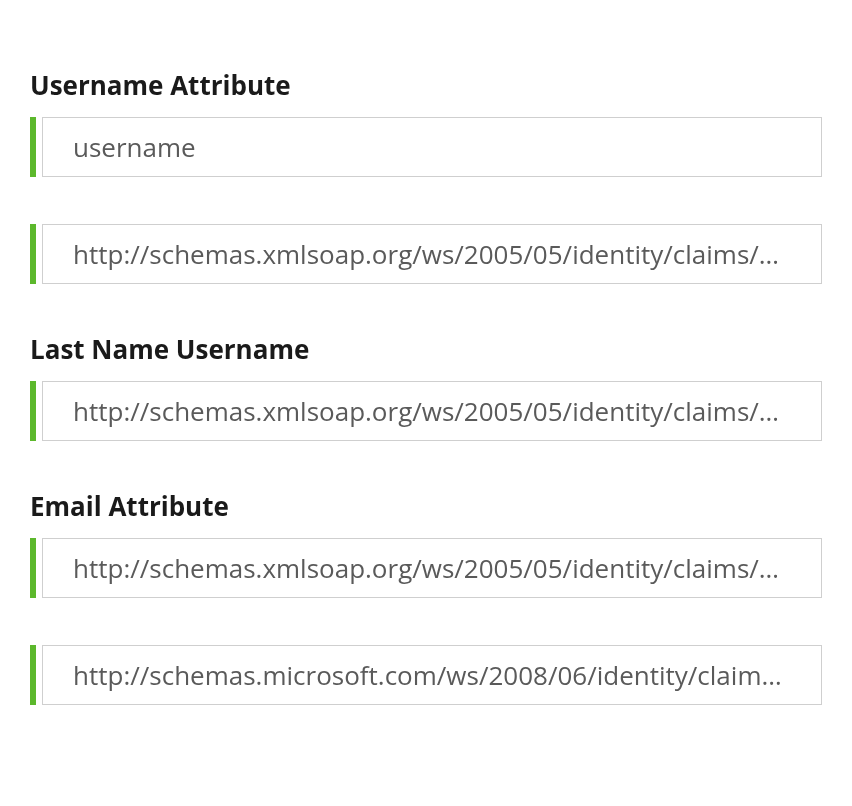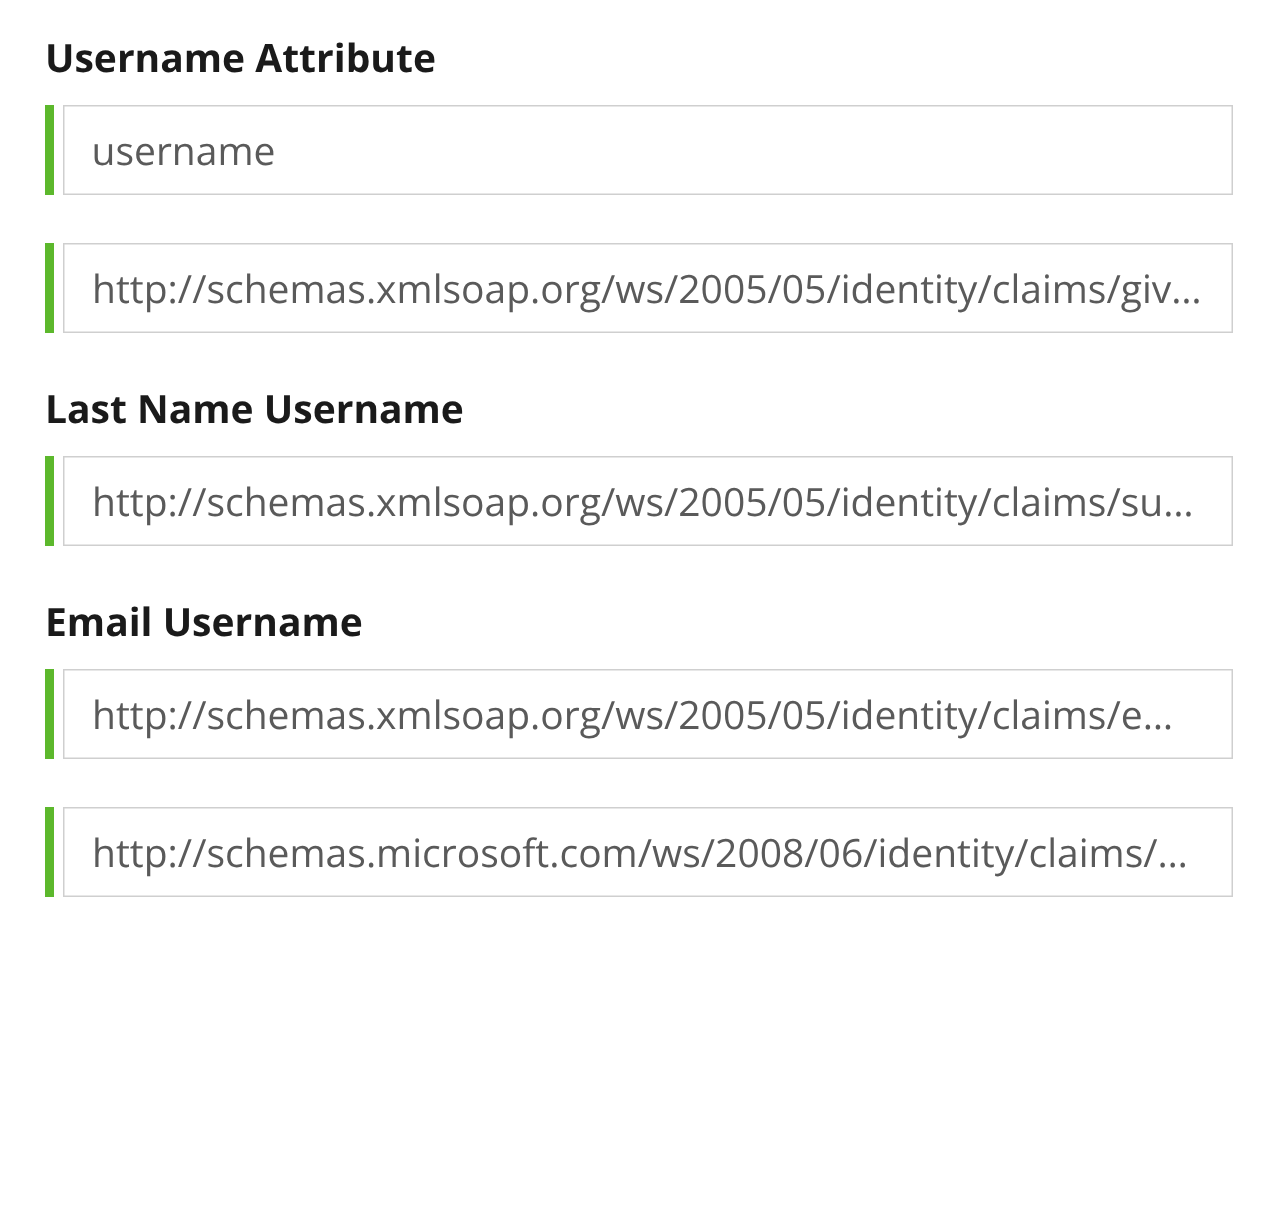--- a/index.html
+++ b/index.html
@@ -8,38 +8,39 @@
       padding: 0;
     }
     body {
       font-family: "Open Sans", "Segoe UI", -apple-system, BlinkMacSystemFont, sans-serif;
       background: #ffffff;
       padding: 20px 30px;
       width: 852px;
     }
     .form-group {
       margin-bottom: 32px;
+      margin-top: 47px;
     }
     .form-label {
       display: block;
       font-size: 26px;
       font-weight: 700;
       color: #1a1a1a;
       margin-bottom: 14px;
     }
     .input-wrapper {
       position: relative;
       border-left: 6px solid #5cb82c;
       padding-left: 6px;
     }
     .form-input {
       width: 100%;
       height: 60px;
       border: 1px solid #cfcfcf;
-      padding: 0 18px;
+      padding: 0 30px;
       font-size: 26px;
       font-family: inherit;
       color: #5a5a5a;
       background: #ffffff;
       outline: none;
       text-overflow: ellipsis;
     }
     .form-input::placeholder {
       color: #8a8a8a;
     }
@@ -61,21 +62,21 @@
 </div>
 
 <div class="form-group">
   <label class="form-label">Last Name Username</label>
   <div class="input-wrapper">
     <input type="text" class="form-input" value="http://schemas.xmlsoap.org/ws/2005/05/identity/claims/surname" style="">
   </div>
 </div>
 
 <div class="form-group">
-  <label class="form-label">Email Username</label>
+  <label class="form-label">Email Attribute</label>
   <div class="input-wrapper">
     <input type="text" class="form-input" value="http://schemas.xmlsoap.org/ws/2005/05/identity/claims/emailaddress" style="">
   </div>
 </div>
 
 <div class="form-group">
   <div class="input-wrapper">
     <input type="text" class="form-input" value="http://schemas.microsoft.com/ws/2008/06/identity/claims/groups" style="">
   </div>
 </div>

